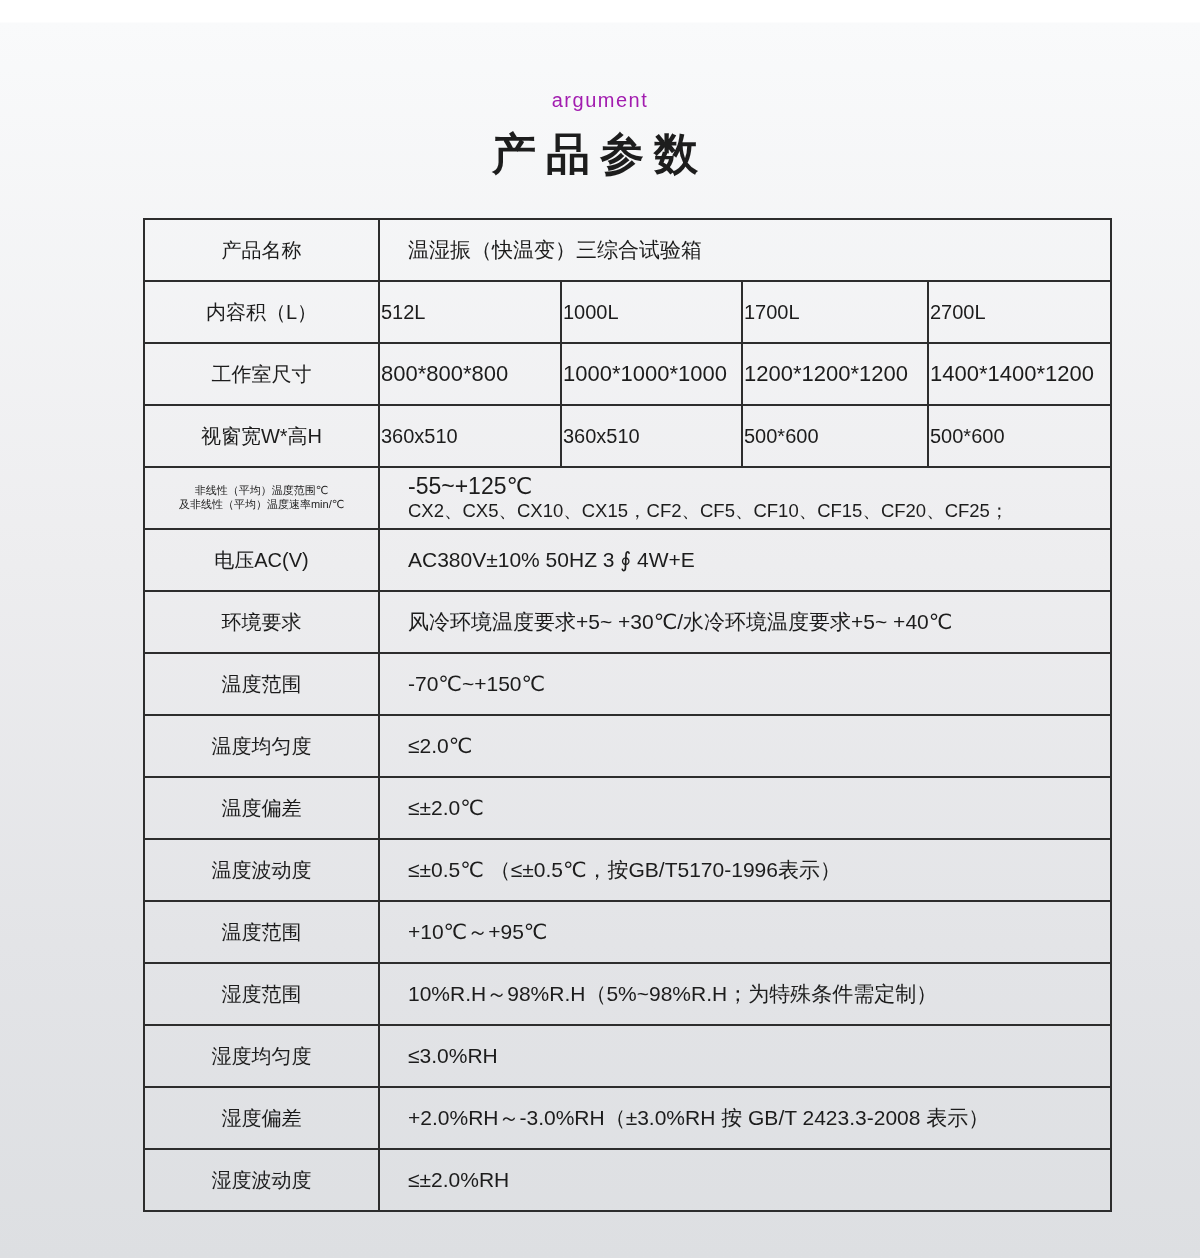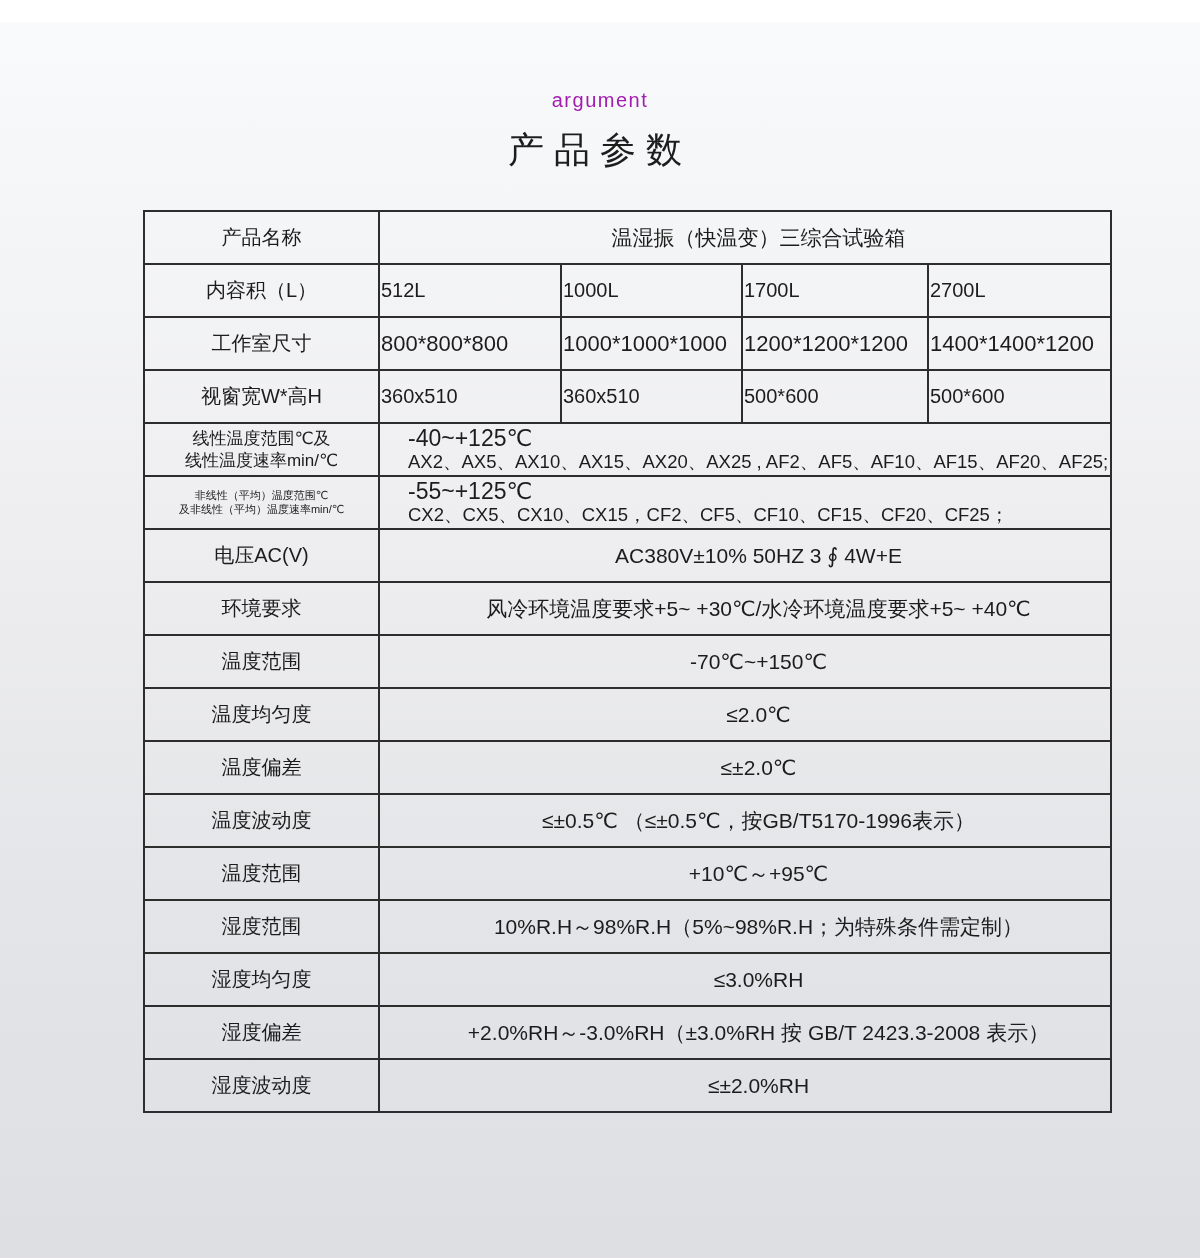--- a/index.html
+++ b/index.html
@@ -18,48 +18,48 @@
 
   .header { text-align: center; padding-top: 90px; }
   .eyebrow {
     font-size: 20px;
     line-height: 1;
     color: #a21caf;
     letter-spacing: 1.5px;
   }
   .title {
     margin: 22px 0 0 0;
-    font-size: 36px;
+    font-size: 44px;
     line-height: 1;
-    font-weight: 400;
+    font-weight: 700;
     color: #1d1d1d;
     letter-spacing: 10px;
   }
 
   table.spec-table {
     border-collapse: collapse;
     table-layout: fixed;
     width: 967px;
     margin: 42px 0 0 143px;
   }
-  .spec-table tr { height: 53px; }
+  .spec-table tr { height: 62px; }
   .spec-table td {
     border: 2px solid #2d2d2d;
     color: #1c1c1c;
     vertical-align: middle;
     overflow: hidden;
     white-space: nowrap;
   }
   td.lbl { text-align: center; font-size: 20px; }
   td.lbl .ln { line-height: 1.25; }
   td.lbl.small1 { font-size: 17px; }
   td.lbl.small2 { font-size: 11px; margin-top: 34px; }
   td.val-c { text-align: left; font-size: 20px; }
   td.val-c.sm { font-size: 22px; }
-  td.val-l { text-align: center; font-size: 21px; padding-left: 28px; }
+  td.val-l { text-align: left; font-size: 21px; padding-left: 28px; }
   td.val-2line { text-align: left; padding-left: 28px; }
   td.val-2line .ln1 { font-size: 23px; line-height: 1.1; }
   td.val-2line .ln2 { font-size: 18.5px; line-height: 1.2; }
 </style>
 </head>
 <body>
 
 <div class="page">
 
   <div class="header">
@@ -99,30 +99,20 @@
       </tr>
 
       <tr>
         <td class="lbl">视窗宽W*高H</td>
         <td class="val-c">360x510</td>
         <td class="val-c">360x510</td>
         <td class="val-c">500*600</td>
         <td class="val-c">500*600</td>
       </tr>
 
-      <tr>
-        <td class="lbl small1">
-          <div class="ln">线性温度范围℃及</div>
-          <div class="ln">线性温度速率min/℃</div>
-        </td>
-        <td class="val-2line" colspan="4">
-          <div class="ln1">-40~+125℃</div>
-          <div class="ln2">AX2、AX5、AX10、AX15、AX20、AX25 , AF2、AF5、AF10、AF15、AF20、AF25;</div>
-        </td>
-      </tr>
 
       <tr>
         <td class="lbl small2">
           <div class="ln">非线性（平均）温度范围℃</div>
           <div class="ln">及非线性（平均）温度速率min/℃</div>
         </td>
         <td class="val-2line" colspan="4">
           <div class="ln1">-55~+125℃</div>
           <div class="ln2">CX2、CX5、CX10、CX15，CF2、CF5、CF10、CF15、CF20、CF25；</div>
         </td>

